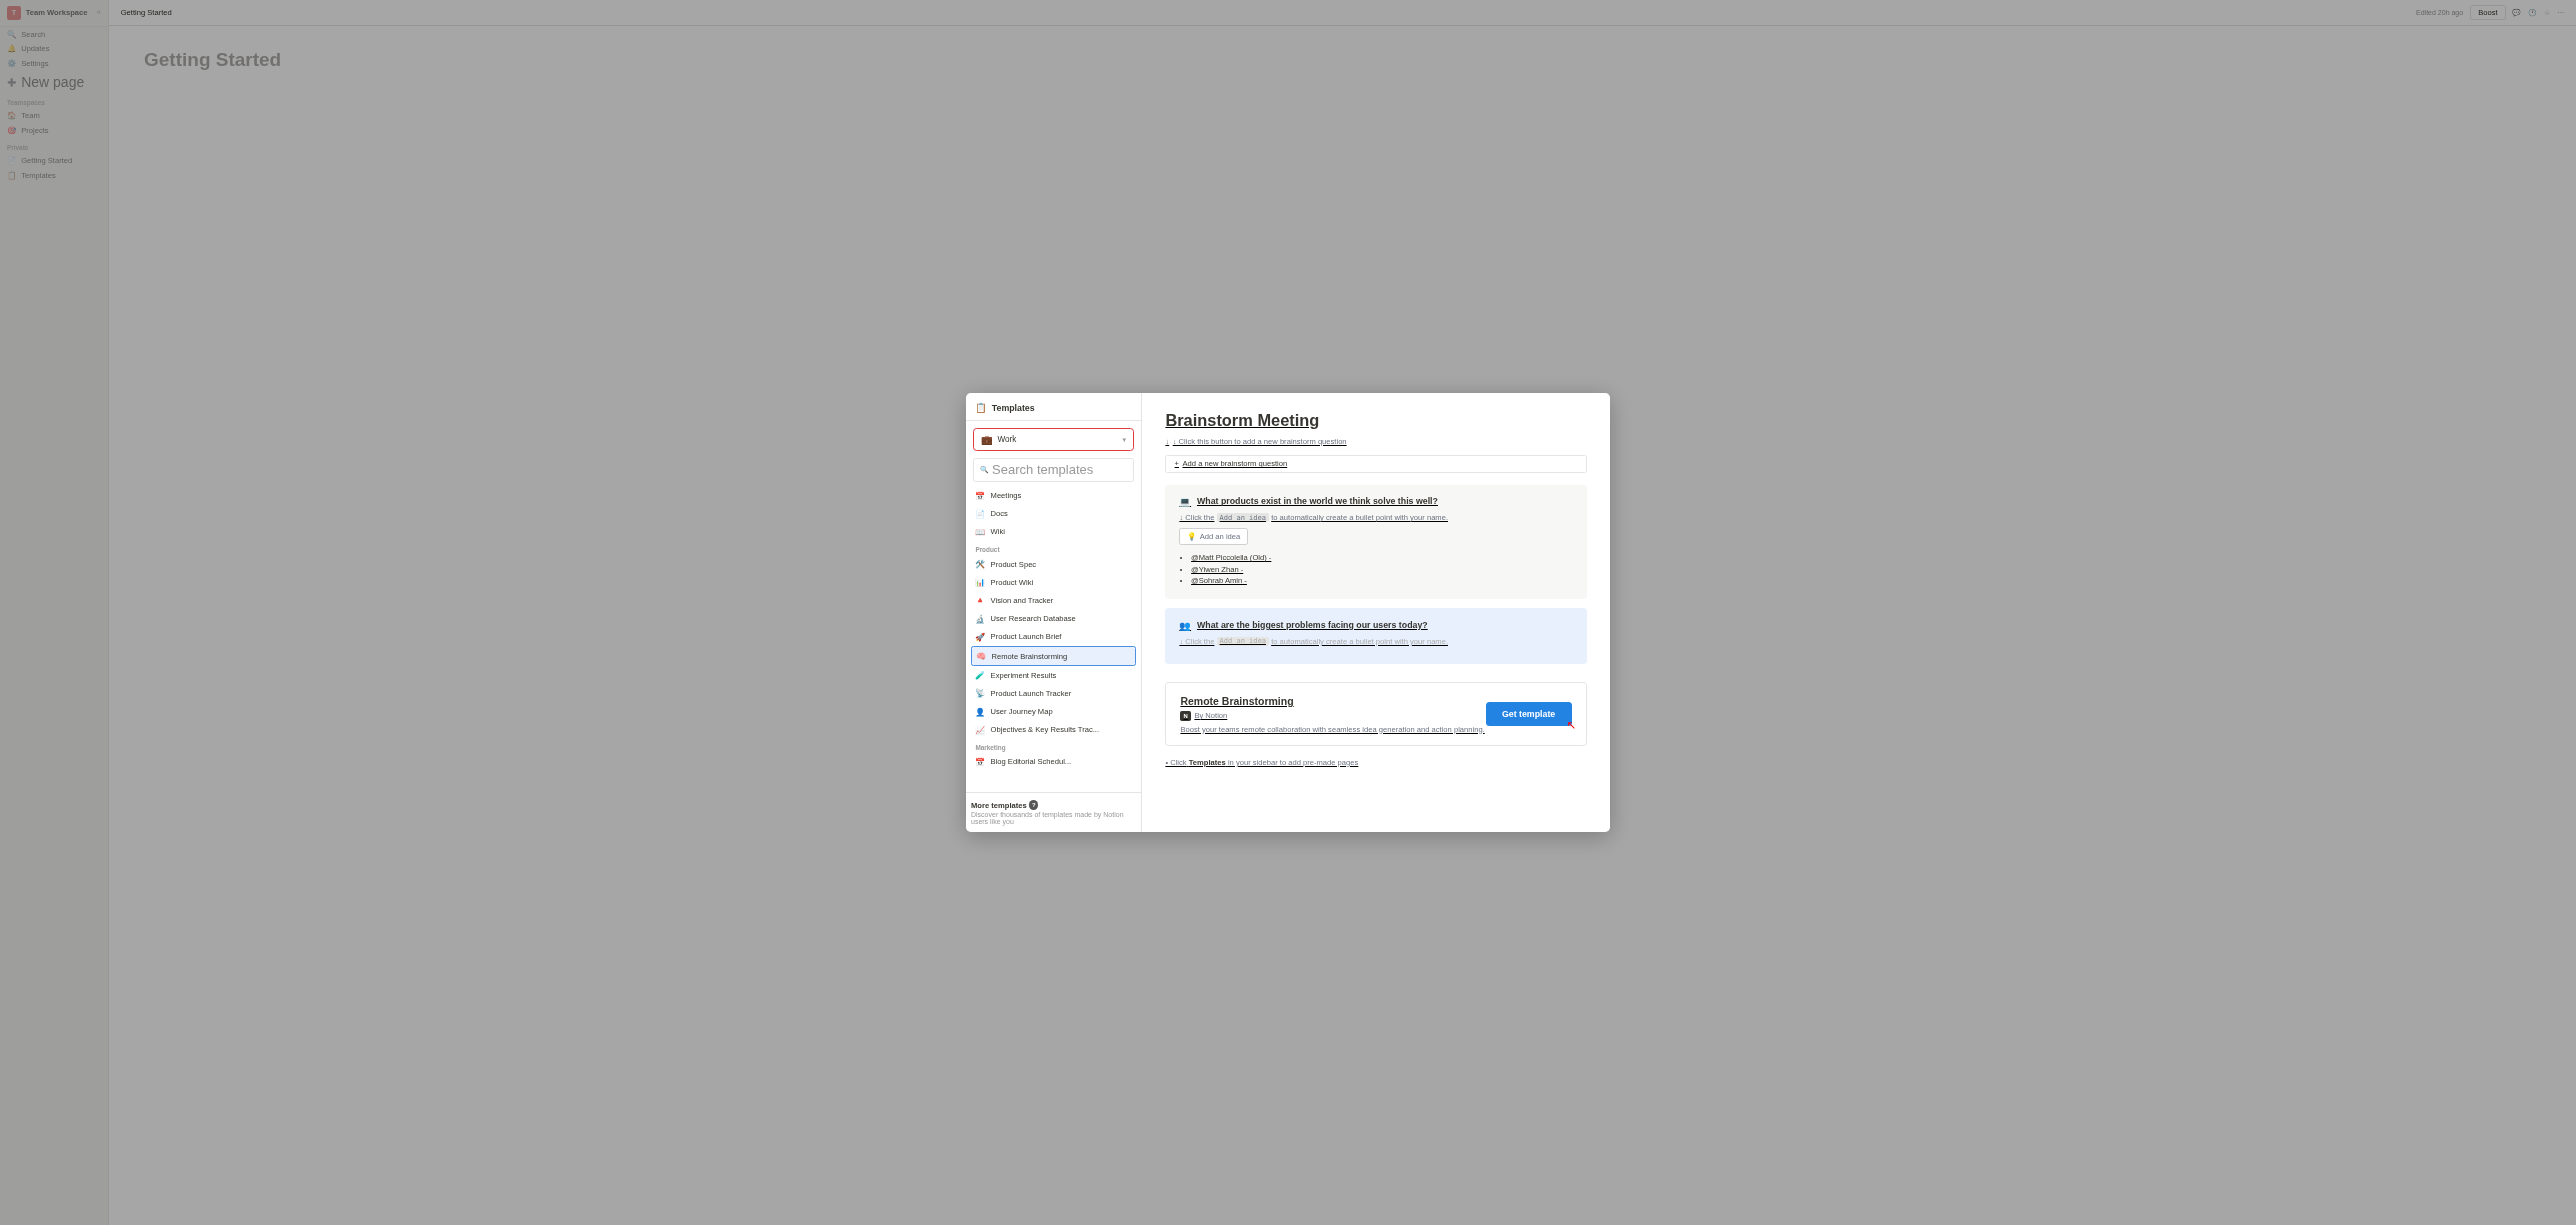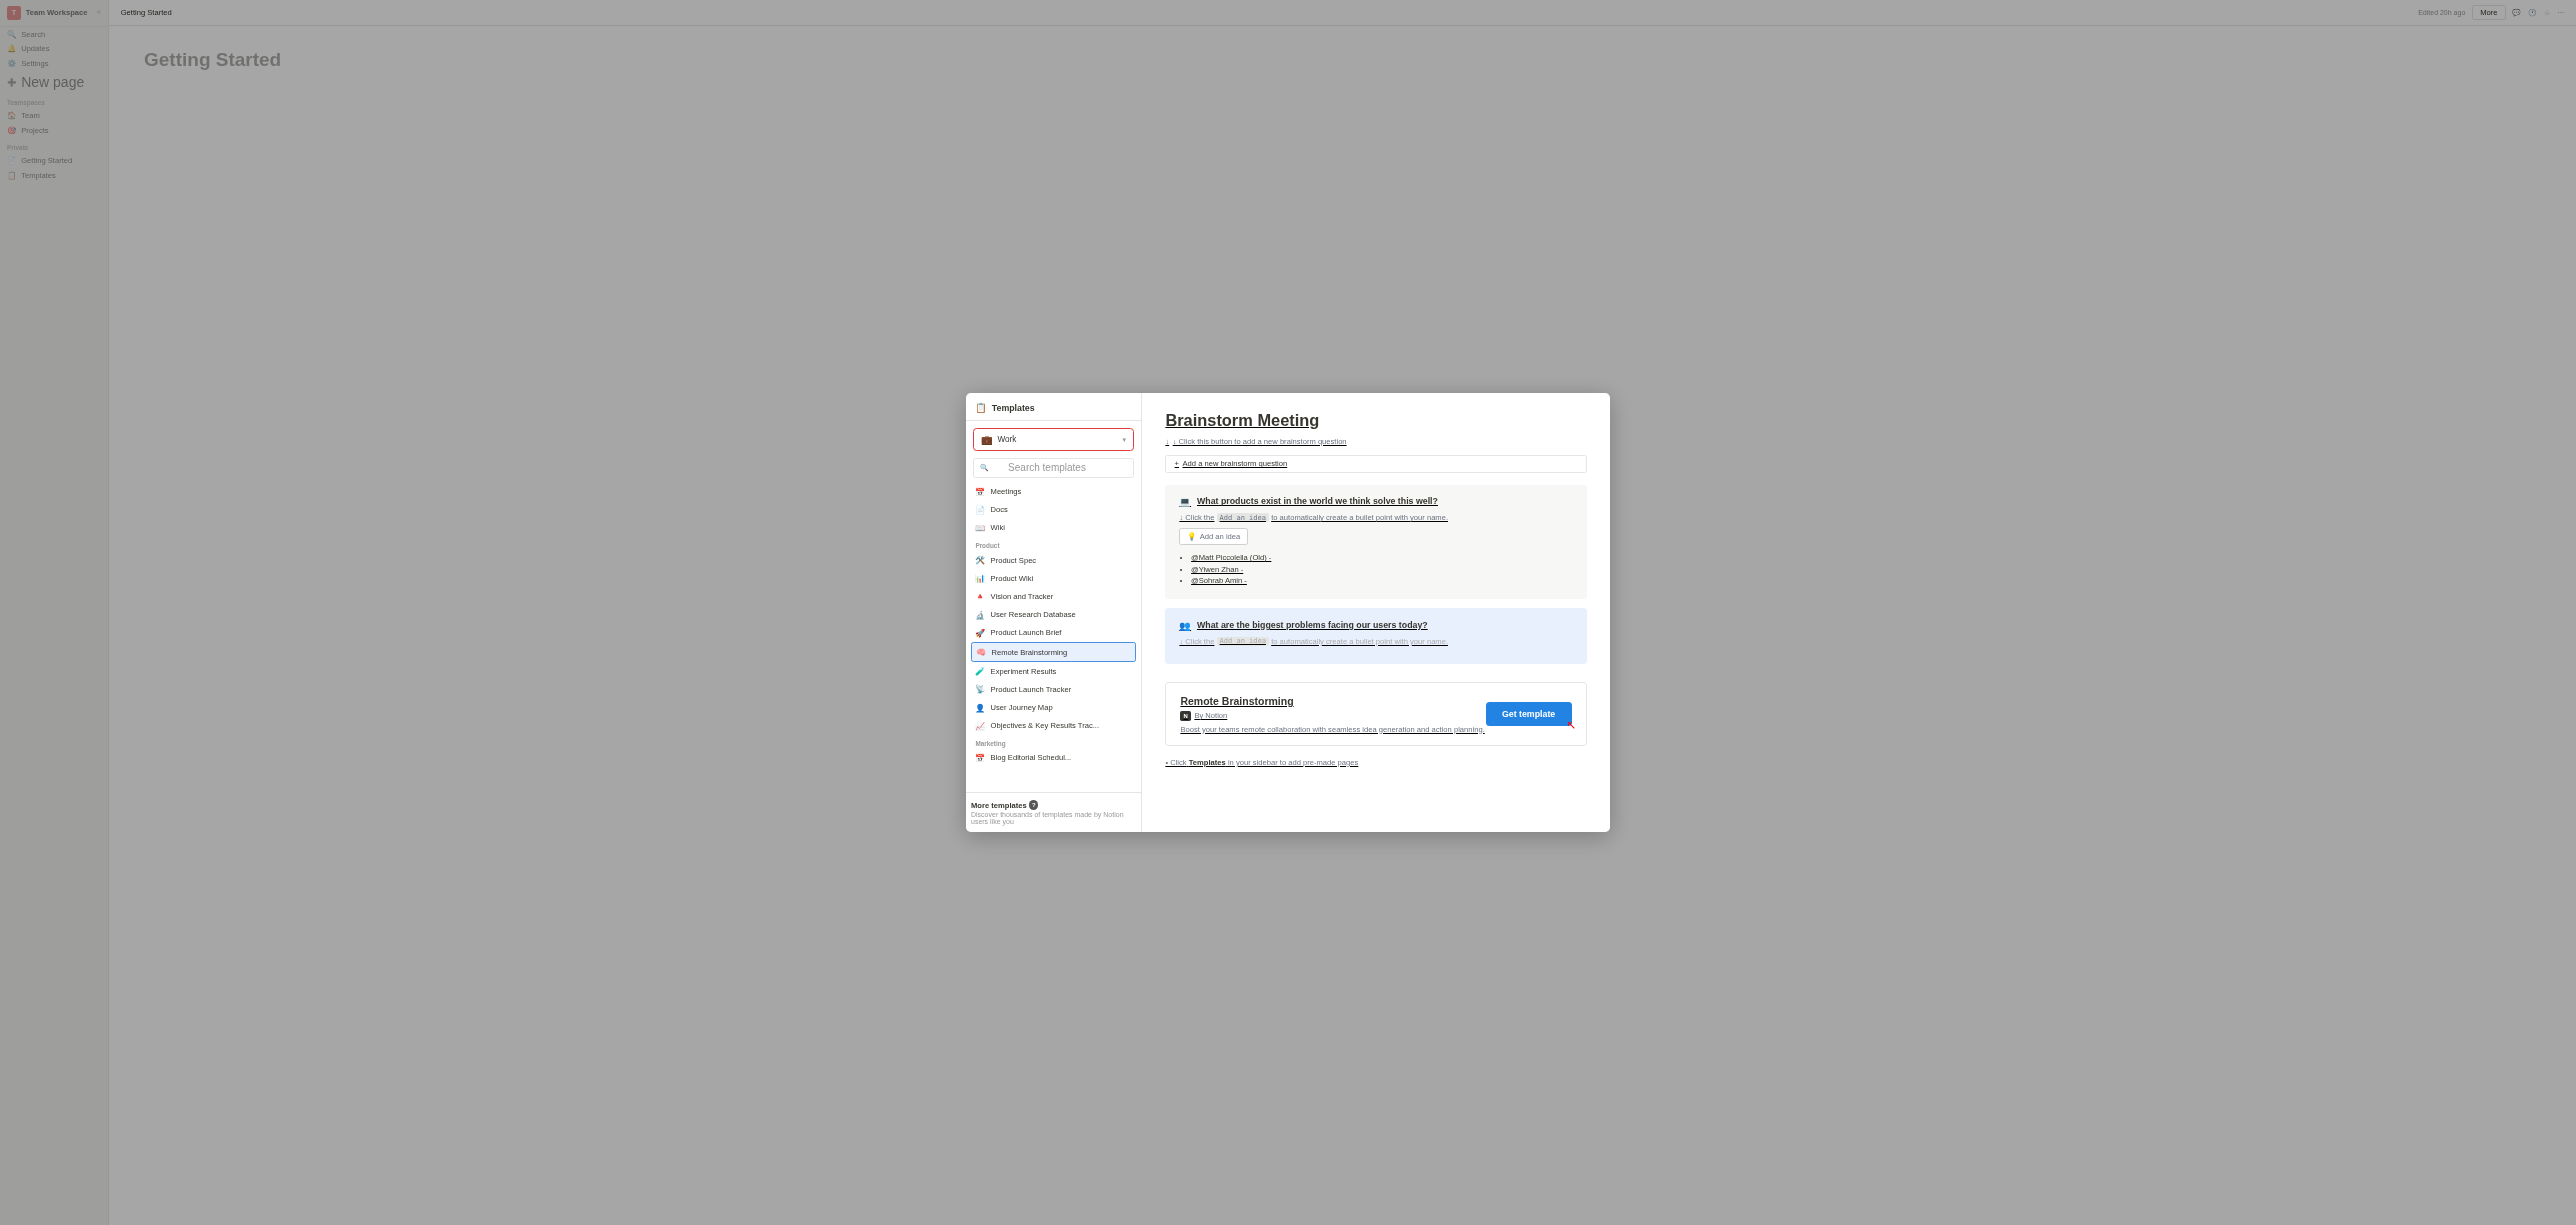--- a/index.html
+++ b/index.html
@@ -127,21 +127,21 @@
       margin: 0 7px 4.7px;
       display: flex;
       align-items: center;
       gap: 3.5px;
       border: 0.6px solid #e5e5e3;
       border-radius: 2.3px;
       padding: 3.5px 5.9px;
       background: #fff;
     }
     .search-icon-small { color: #999; font-size: 7px; }
-    .search-input-fake { font-size: 10px; color: #999; margin-left: 16px; }
+    .search-input-fake { font-size: 13px; color: #999; }
 
     
     .template-list {
       flex: 1;
       overflow-y: auto;
       padding: 0 4.7px;
     }
     .template-category {
       padding: 4.7px 4.7px 2.3px;
       font-size: 6.4px;
@@ -330,21 +330,21 @@
   </div>
 </div>
 
 <div class="main-content">
   <div class="top-bar">
     <div class="top-bar-left">
       <span>Getting Started</span>
     </div>
     <div class="top-bar-right">
       <span>Edited 20h ago</span>
-      <button class="share-btn">More</button>
+      <button class="share-btn">Boost</button>
       <span>💬</span>
       <span>🕐</span>
       <span>☆</span>
       <span>···</span>
     </div>
   </div>
   <div class="page-body">
     <h1 style="font-size:19px;font-weight:700;color:#37352f;margin-bottom:11.7px;">Getting Started</h1>
   </div>
 </div>

